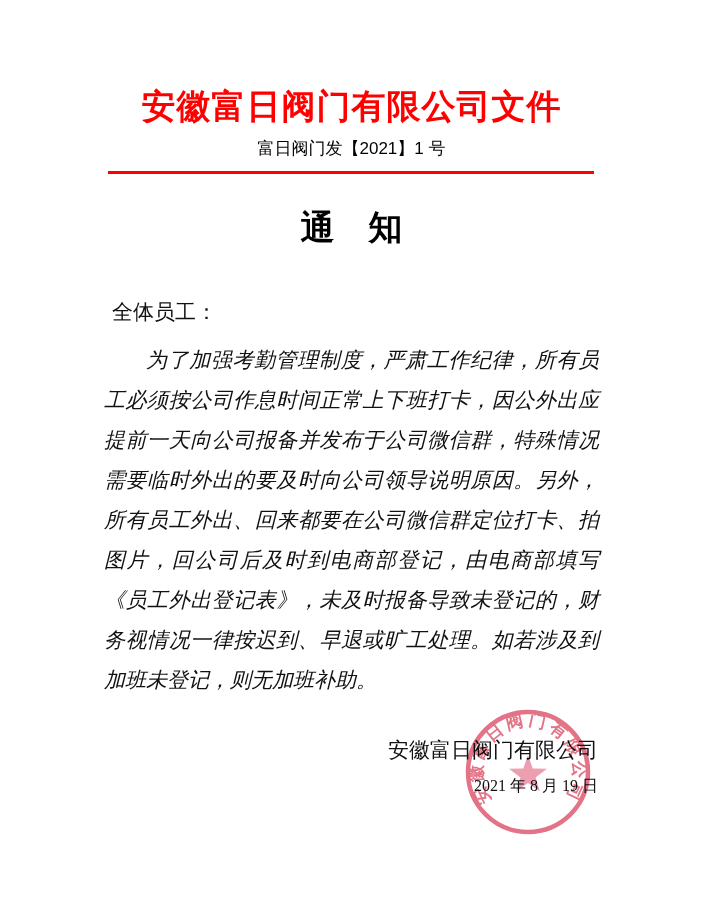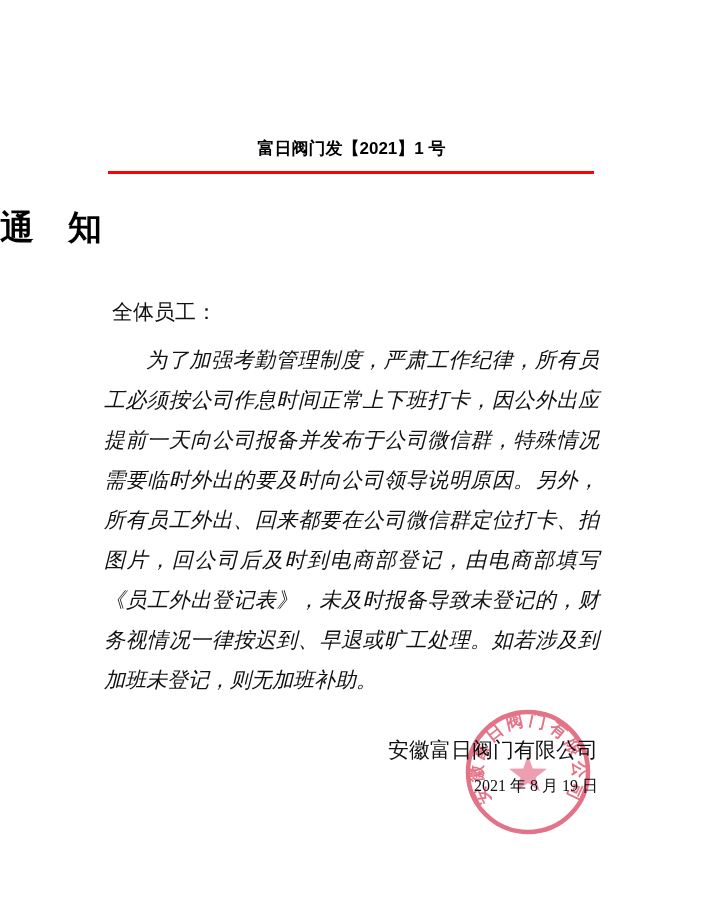--- a/index.html
+++ b/index.html
@@ -29,39 +29,40 @@
     color: #ff0000;
     margin: 0;
   }
   .doc-number {
     position: absolute;
     top: 137px;
     left: 0;
     width: 100%;
     text-align: center;
     font-family: "Liberation Sans", "DejaVu Sans", sans-serif;
-    font-weight: 700;
+    font-weight: 400;
     font-size: 17px;
     color: #000000;
     margin: 0;
   }
   .red-rule {
     position: absolute;
     top: 171px;
     left: 108px;
     width: 486px;
     height: 3px;
     background: #ff0000;
     box-shadow: 0 0 0.5px #cc0000;
   }
   .notice-title {
     position: absolute;
     top: 205px;
     left: 0;
     width: 100%;
+    text-align: center;
     font-weight: 700;
     font-size: 34px;
     color: #000000;
     margin: 0;
   }
   .body-block {
     position: absolute;
     top: 284px;
     left: 104px;
     width: 495px;
@@ -107,20 +108,21 @@
     font-size: 17px;
     letter-spacing: 3.5px;
     font-weight: 700;
   }
 </style>
 </head>
 <body>
 
 <div class="page">
 
+  <h1 class="doc-title">安徽富日阀门有限公司文件</h1>
 
   <p class="doc-number">富日阀门发【2021】1 号</p>
 
   <div class="red-rule"></div>
 
   <h2 class="notice-title">通　知</h2>
 
   <div class="body-block">
     <p class="salutation">全体员工：</p>
     <p class="paragraph">为了加强考勤管理制度，严肃工作纪律，所有员工必须按公司作息时间正常上下班打卡，因公外出应提前一天向公司报备并发布于公司微信群，特殊情况需要临时外出的要及时向公司领导说明原因。另外，所有员工外出、回来都要在公司微信群定位打卡、拍图片，回公司后及时到电商部登记，由电商部填写《员工外出登记表》，未及时报备导致未登记的，财务视情况一律按迟到、早退或旷工处理。如若涉及到加班未登记，则无加班补助。</p>

